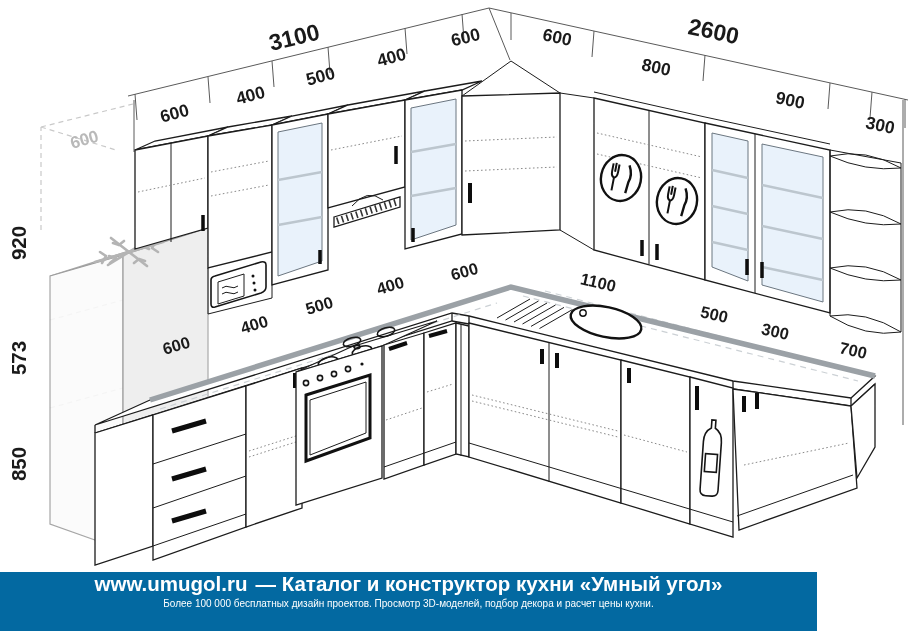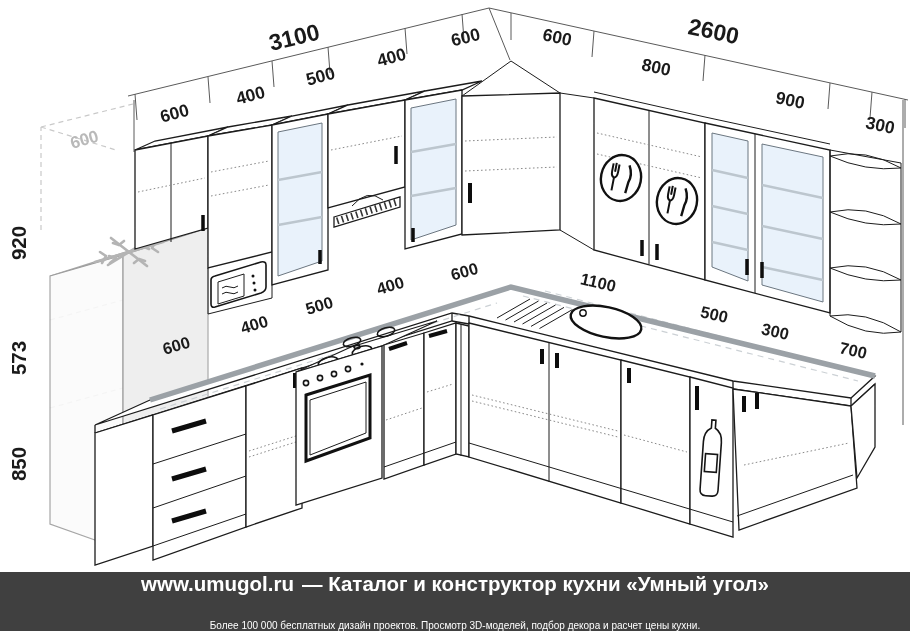--- a/index.html
+++ b/index.html
@@ -20,22 +20,22 @@
   .shelf{stroke:#bcc6ce;stroke-width:2.5;fill:none;}
   .gray {stroke:#9ba1a6;stroke-width:5.5;fill:none;}
   .appl {stroke:#161616;stroke-width:1.6;fill:none;}
   .snow {stroke:#b4b4b4;stroke-width:2.6;fill:none;stroke-linecap:round;}
   .ghostfill{fill:#f1f1f1;opacity:.85;}
   text.dim{font-weight:bold;fill:#1a1a1a;font-size:17.5px;}
   text.dimbig{font-weight:bold;fill:#1a1a1a;font-size:23px;}
   text.dimc{font-weight:bold;fill:#1a1a1a;font-size:16.5px;}
   text.dimh{font-weight:bold;fill:#1a1a1a;font-size:20.5px;}
   text.dimg{font-weight:bold;fill:#b9b9b9;font-size:17px;}
-  .footer{position:absolute;left:0;top:572px;width:910px;height:59px;background:#404040;
-          display:flex;flex-direction:column;align-items:center;justify-content:space-between;gap:2px;}
+  .footer{position:absolute;left:0;top:572px;width:817px;height:59px;background:#0369a1;
+          display:flex;flex-direction:column;align-items:center;justify-content:flex-start;gap:2px;}
   .f1{color:#fff;font-weight:bold;font-size:20.5px;white-space:nowrap;}
   .f1 .site{margin-right:8px;}
   .f2{color:#fff;font-size:10px;white-space:nowrap;}
 </style>
 </head>
 <body>
 
 <div class="page">
 <svg width="910" height="572" viewBox="0 0 910 572">
 

